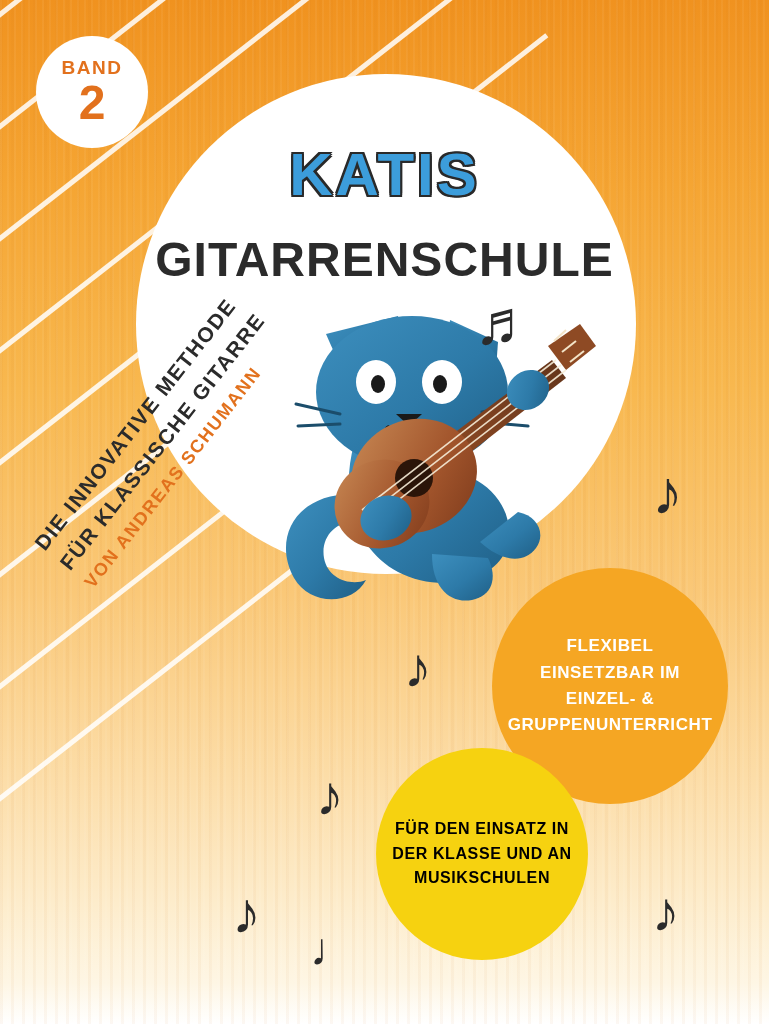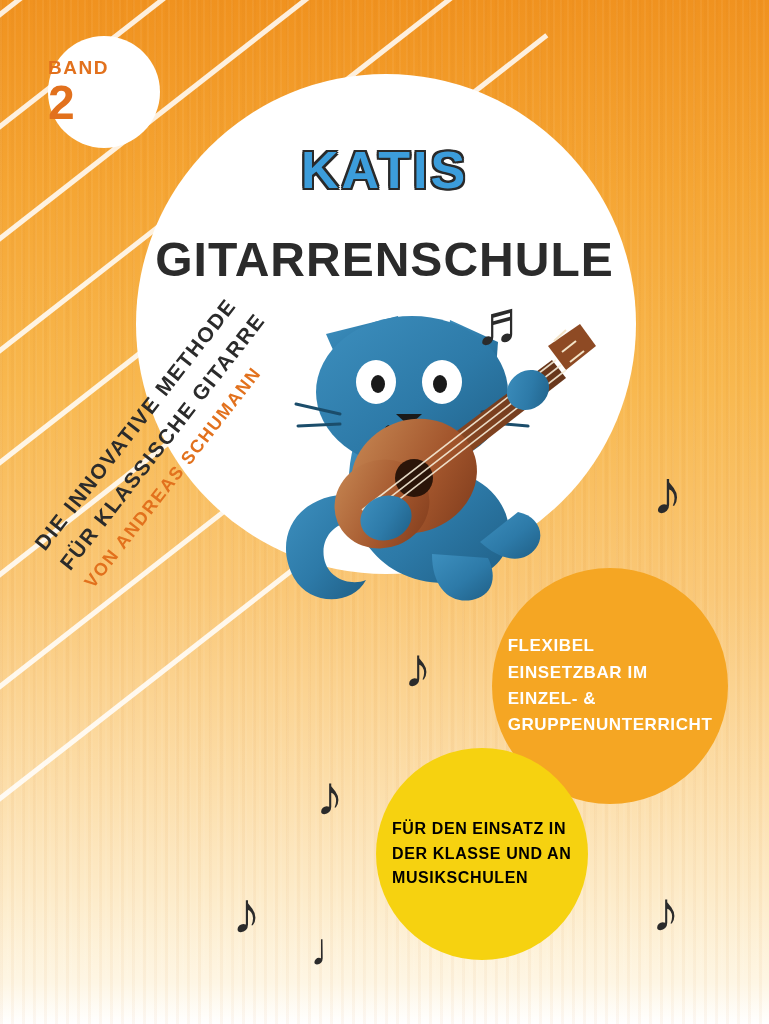--- a/index.html
+++ b/index.html
@@ -52,29 +52,29 @@
     position: absolute;
     left: 136px;
     top: 74px;
     width: 500px;
     height: 500px;
     border-radius: 50%;
     background: #ffffff;
   }
   .band-badge {
     position: absolute;
-    left: 48px;
+    left: 36px;
     top: 36px;
     width: 112px;
     height: 112px;
     border-radius: 50%;
     background: #ffffff;
     display: flex;
     flex-direction: column;
-    align-items: flex-start;
+    align-items: center;
     justify-content: center;
     color: #e2711d;
   }
   .band-badge .band-word {
     font-size: 19px;
     font-weight: bold;
     letter-spacing: 1.5px;
     line-height: 1;
     margin-bottom: 2px;
   }
@@ -82,21 +82,21 @@
     font-size: 48px;
     font-weight: bold;
     line-height: 1;
   }
   .title-main {
     position: absolute;
     left: 0;
     top: 140px;
     width: 769px;
     text-align: center;
-    font-size: 52px;
+    font-size: 60px;
     font-weight: bold;
     letter-spacing: 3px;
     color: #3c9ddb;
     -webkit-text-stroke: 0px;
     text-shadow:
       -2px 0 #2a2a2a, 2px 0 #2a2a2a, 0 -2px #2a2a2a, 0 2px #2a2a2a,
       -2px -2px #2a2a2a, 2px -2px #2a2a2a, -2px 2px #2a2a2a, 2px 2px #2a2a2a;
   }
   .title-sub {
     position: absolute;
@@ -126,20 +126,21 @@
   }
   .diag-line.l1 { font-size: 21px; color: #2b2b2b; }
   .diag-line.l2 { font-size: 21px; color: #2b2b2b; margin-top: 8px; }
   .diag-line.l3 { font-size: 18px; color: #e2711d; margin-top: 8px; }
   .blob {
     position: absolute;
     border-radius: 50%;
     display: flex;
     align-items: center;
     justify-content: center;
+    text-align: center;
     font-weight: bold;
     line-height: 1.55;
   }
   .blob-orange {
     left: 492px;
     top: 568px;
     width: 236px;
     height: 236px;
     background: #f5a623;
     color: #ffffff;

